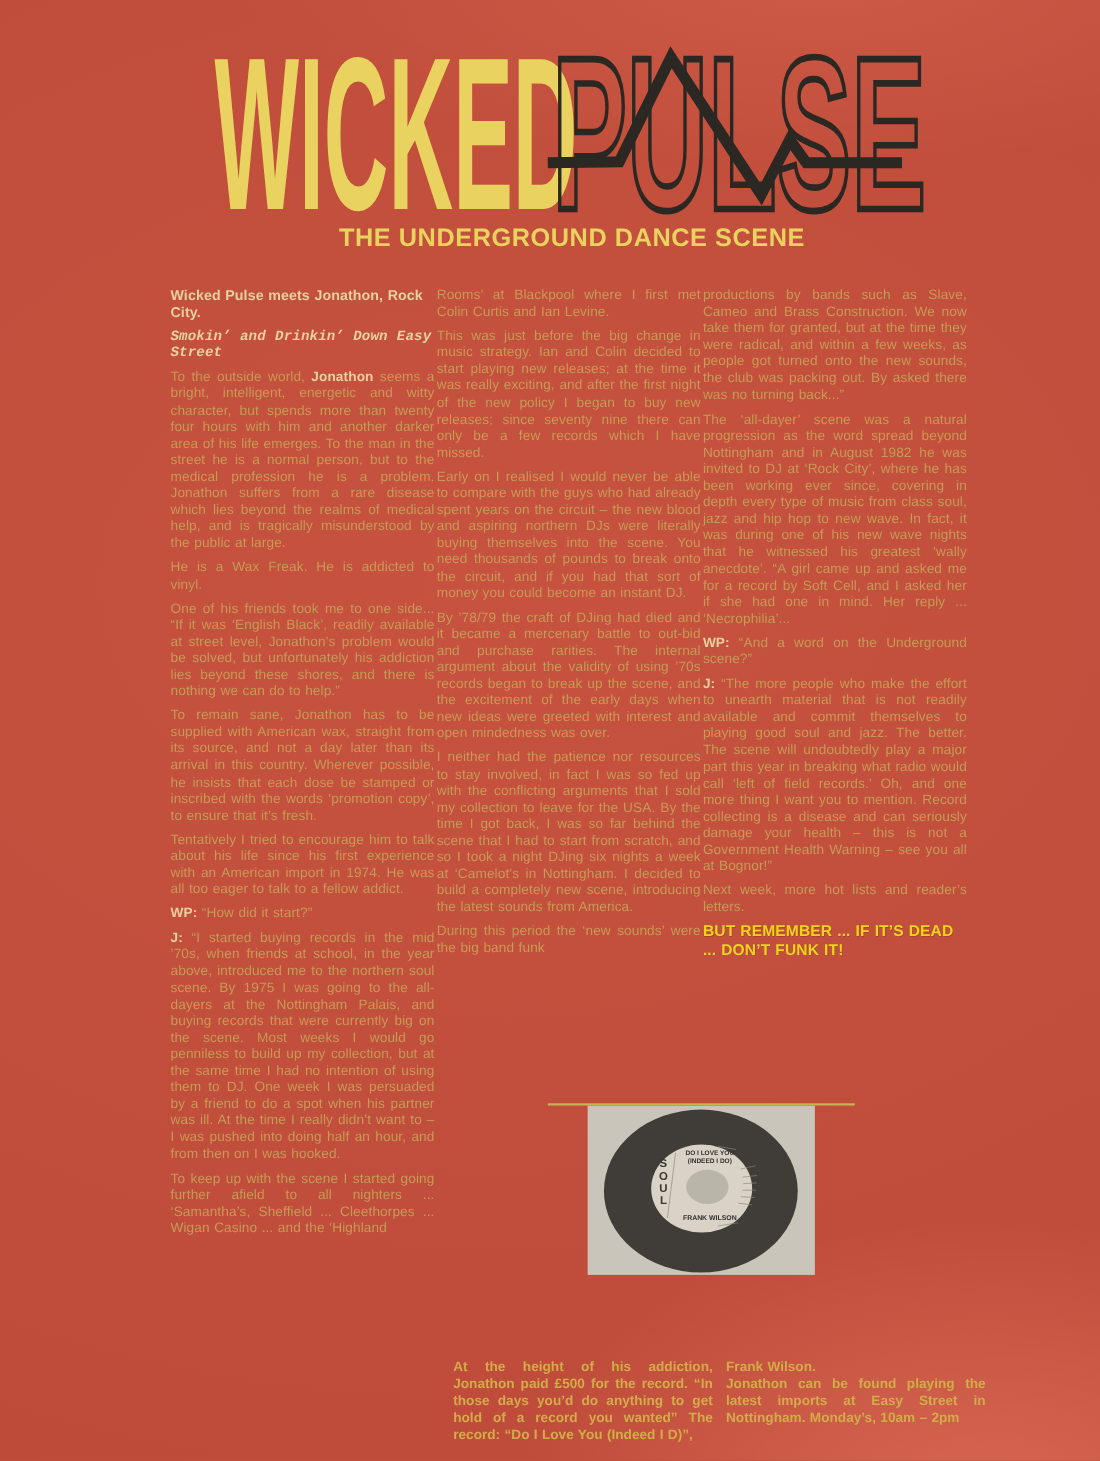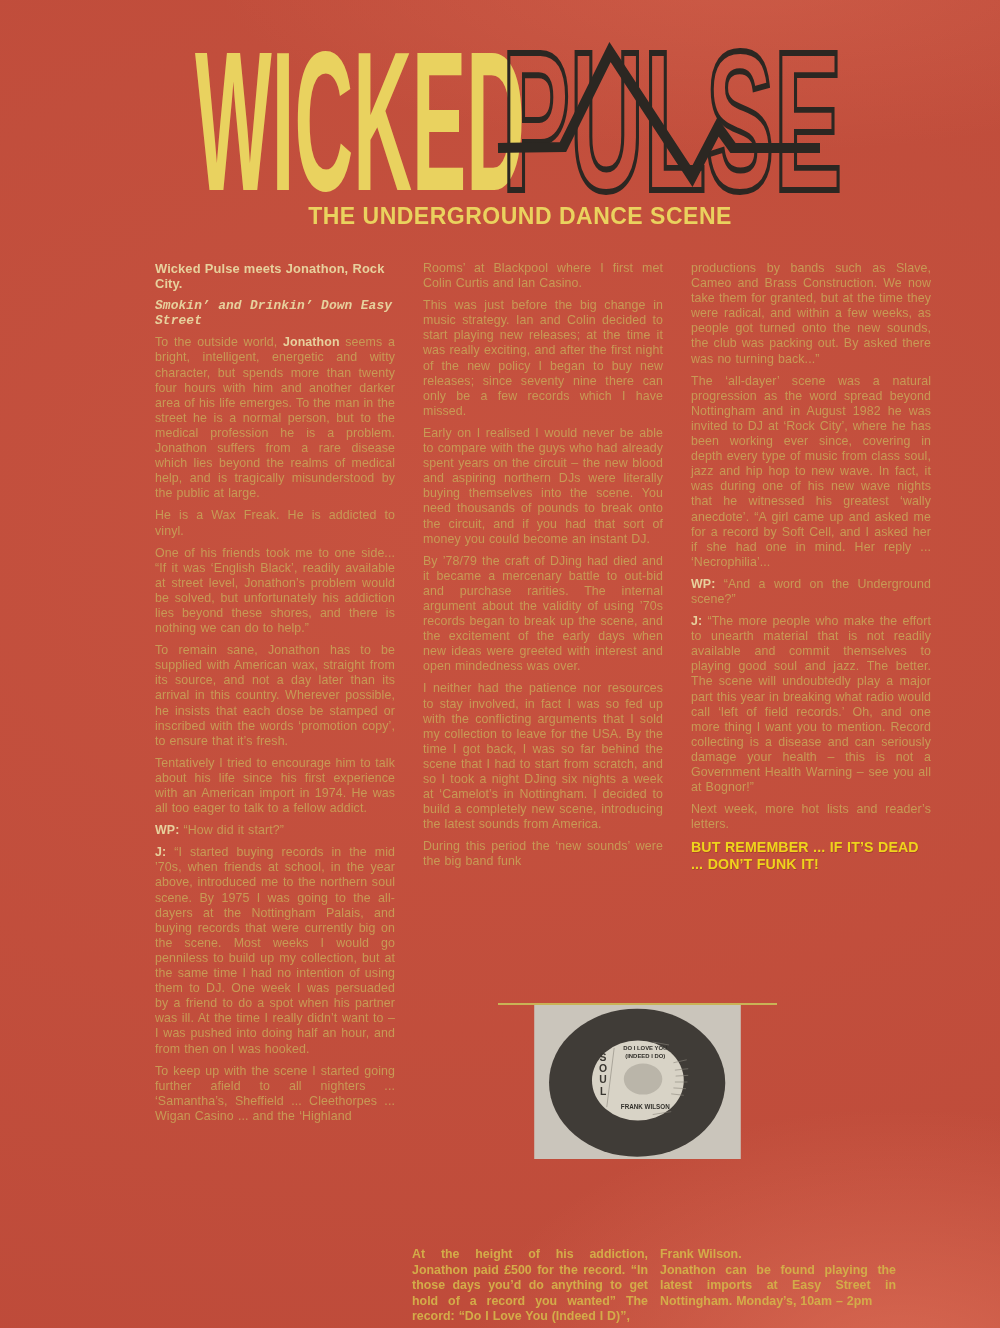--- a/index.html
+++ b/index.html
@@ -17,39 +17,39 @@
     padding-left: 21px;
   }
   
   .masthead{position:absolute;left:180px;top:28px;width:680px;}
   .title-svg{display:block;width:680px;height:172px;}
   .t-solid{font-family:"Liberation Sans",sans-serif;font-weight:bold;fill:#e9d25f;font-size:150px;}
   .t-outline{font-family:"Liberation Sans",sans-serif;font-weight:bold;fill:none;stroke:#2b2722;stroke-width:4.5px;font-size:150px;}
   .pulse-line{fill:none;stroke:#2b2722;stroke-width:10px;stroke-linejoin:miter;stroke-linecap:butt;}
   .subtitle{margin-top:3px;text-align:center;font-weight:bold;font-size:23px;color:#ead25e;letter-spacing:0.5px;white-space:nowrap;}
   
-  .columns{position:absolute;left:155px;top:261px;width:741px;display:flex;gap:28px;}
+  .columns{position:absolute;left:155px;top:261px;width:741px;display:flex;gap:2px;}
   .col{width:240px;flex:0 0 240px;}
   .para{margin:0 0 7px 0;font-size:12.4px;line-height:15.1px;color:#c79a55;
         text-align:justify;letter-spacing:0.1px;word-spacing:0.5px;}
   .para .b{font-weight:bold;color:#e7d19d;}
   .para.head{font-weight:bold;color:#e7d19d;font-size:12.9px;text-align:left;}
   .para.italic{font-style:italic;font-family:Liberation Mono, monospace;}
   .para.shout{font-weight:bold;color:#efd41c;font-size:14.2px;line-height:16.6px;text-align:left;
               text-shadow:0.5px 0.5px 0 rgba(120,40,20,0.35);}
   
   .photo{position:absolute;left:498px;top:1003px;width:279px;height:156px;margin:0;
          border-top:2px solid #c9b356;box-sizing:border-box;}
   .photo svg{display:block;width:100%;height:100%;}
   .label-title{font-family:"Liberation Sans",sans-serif;font-weight:bold;font-size:8px;fill:#32302b;}
   .label-artist{font-family:"Liberation Sans",sans-serif;font-weight:bold;font-size:8.5px;fill:#32302b;}
   .label-side{font-family:"Liberation Sans",sans-serif;font-weight:bold;font-size:14px;fill:#3a3731;}
   .label-fine{stroke:#8a857a;stroke-width:0.8;}
   
-  .captions{position:absolute;left:412px;top:1235px;width:484px;display:flex;gap:12px;margin-top:12px;}
+  .captions{position:absolute;left:412px;top:1235px;width:484px;display:flex;gap:12px;}
   .caption{width:236px;flex:0 0 236px;font-weight:bold;font-size:12.4px;line-height:15.6px;
            color:#d3ac49;text-align:justify;word-spacing:0.5px;}
   .caption p{margin:0;}
   
   .page-number{position:absolute;left:925px;top:1362px;font-size:24px;color:#433f3a;letter-spacing:1.5px;}
 </style>
 </head>
 <body>
 
 <div class="page">
@@ -72,21 +72,21 @@
         <p class="para"><span>To the outside world, </span><span class="b">Jonathon</span><span> seems a bright, intelligent, energetic and witty character, but spends more than twenty four hours with him and another darker area of his life emerges. To the man in the street he is a normal person, but to the medical profession he is a problem. Jonathon suffers from a rare disease which lies beyond the realms of medical help, and is tragically misunderstood by the public at large.</span></p>
         <p class="para"><span>He is a Wax Freak. He is addicted to vinyl.</span></p>
         <p class="para"><span>One of his friends took me to one side... “If it was ‘English Black’, readily available at street level, Jonathon’s problem would be solved, but unfortunately his addiction lies beyond these shores, and there is nothing we can do to help.”</span></p>
         <p class="para"><span>To remain sane, Jonathon has to be supplied with American wax, straight from its source, and not a day later than its arrival in this country. Wherever possible, he insists that each dose be stamped or inscribed with the words ‘promotion copy’, to ensure that it’s fresh.</span></p>
         <p class="para"><span>Tentatively I tried to encourage him to talk about his life since his first experience with an American import in 1974. He was all too eager to talk to a fellow addict.</span></p>
         <p class="para"><span class="b">WP: </span><span>“How did it start?”</span></p>
         <p class="para"><span class="b">J: </span><span>“I started buying records in the mid ’70s, when friends at school, in the year above, introduced me to the northern soul scene. By 1975 I was going to the all-dayers at the Nottingham Palais, and buying records that were currently big on the scene. Most weeks I would go penniless to build up my collection, but at the same time I had no intention of using them to DJ. One week I was persuaded by a friend to do a spot when his partner was ill. At the time I really didn’t want to – I was pushed into doing half an hour, and from then on I was hooked.</span></p>
         <p class="para"><span>To keep up with the scene I started going further afield to all nighters ... ‘Samantha’s, Sheffield ... Cleethorpes ... Wigan Casino ... and the ‘Highland</span></p>
       </section>
     <section class="col">
-        <p class="para"><span>Rooms’ at Blackpool where I first met Colin Curtis and Ian Casino.</span></p>
+        <p class="para"><span>Rooms’ at Blackpool where I first met Colin Curtis and Ian Levine.</span></p>
         <p class="para"><span>This was just before the big change in music strategy. Ian and Colin decided to start playing new releases; at the time it was really exciting, and after the first night of the new policy I began to buy new releases; since seventy nine there can only be a few records which I have missed.</span></p>
         <p class="para"><span>Early on I realised I would never be able to compare with the guys who had already spent years on the circuit – the new blood and aspiring northern DJs were literally buying themselves into the scene. You need thousands of pounds to break onto the circuit, and if you had that sort of money you could become an instant DJ.</span></p>
         <p class="para"><span>By ’78/79 the craft of DJing had died and it became a mercenary battle to out-bid and purchase rarities. The internal argument about the validity of using ’70s records began to break up the scene, and the excitement of the early days when new ideas were greeted with interest and open mindedness was over.</span></p>
         <p class="para"><span>I neither had the patience nor resources to stay involved, in fact I was so fed up with the conflicting arguments that I sold my collection to leave for the USA. By the time I got back, I was so far behind the scene that I had to start from scratch, and so I took a night DJing six nights a week at ‘Camelot’s in Nottingham. I decided to build a completely new scene, introducing the latest sounds from America.</span></p>
         <p class="para"><span>During this period the ‘new sounds’ were the big band funk</span></p>
       </section>
     <section class="col">
         <p class="para"><span>productions by bands such as Slave, Cameo and Brass Construction. We now take them for granted, but at the time they were radical, and within a few weeks, as people got turned onto the new sounds, the club was packing out. By asked there was no turning back...”</span></p>
         <p class="para"><span>The ‘all-dayer’ scene was a natural progression as the word spread beyond Nottingham and in August 1982 he was invited to DJ at ‘Rock City’, where he has been working ever since, covering in depth every type of music from class soul, jazz and hip hop to new wave. In fact, it was during one of his new wave nights that he witnessed his greatest ‘wally anecdote’. “A girl came up and asked me for a record by Soft Cell, and I asked her if she had one in mind. Her reply ... ‘Necrophilia’...</span></p>
         <p class="para"><span class="b">WP: </span><span>“And a word on the Underground scene?”</span></p>

